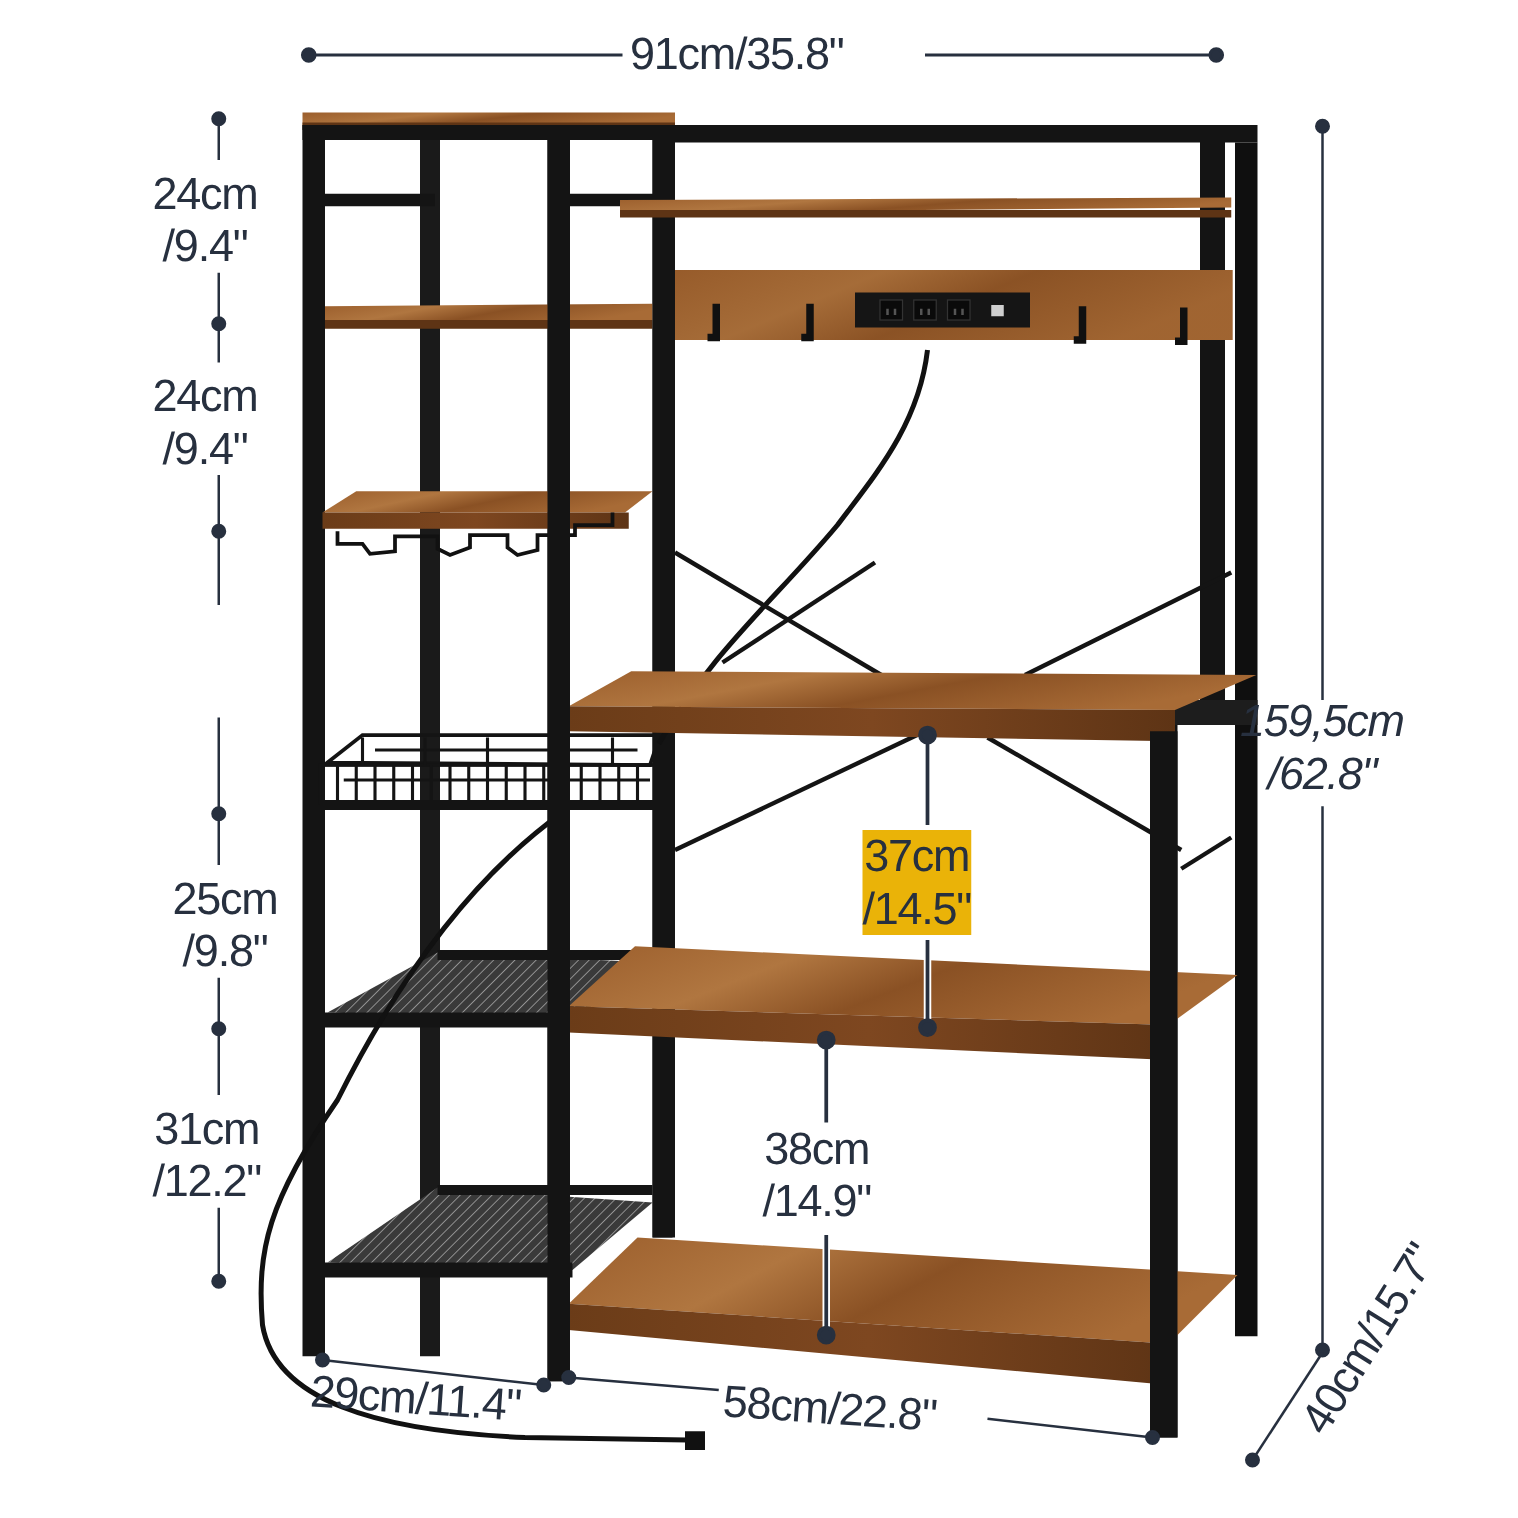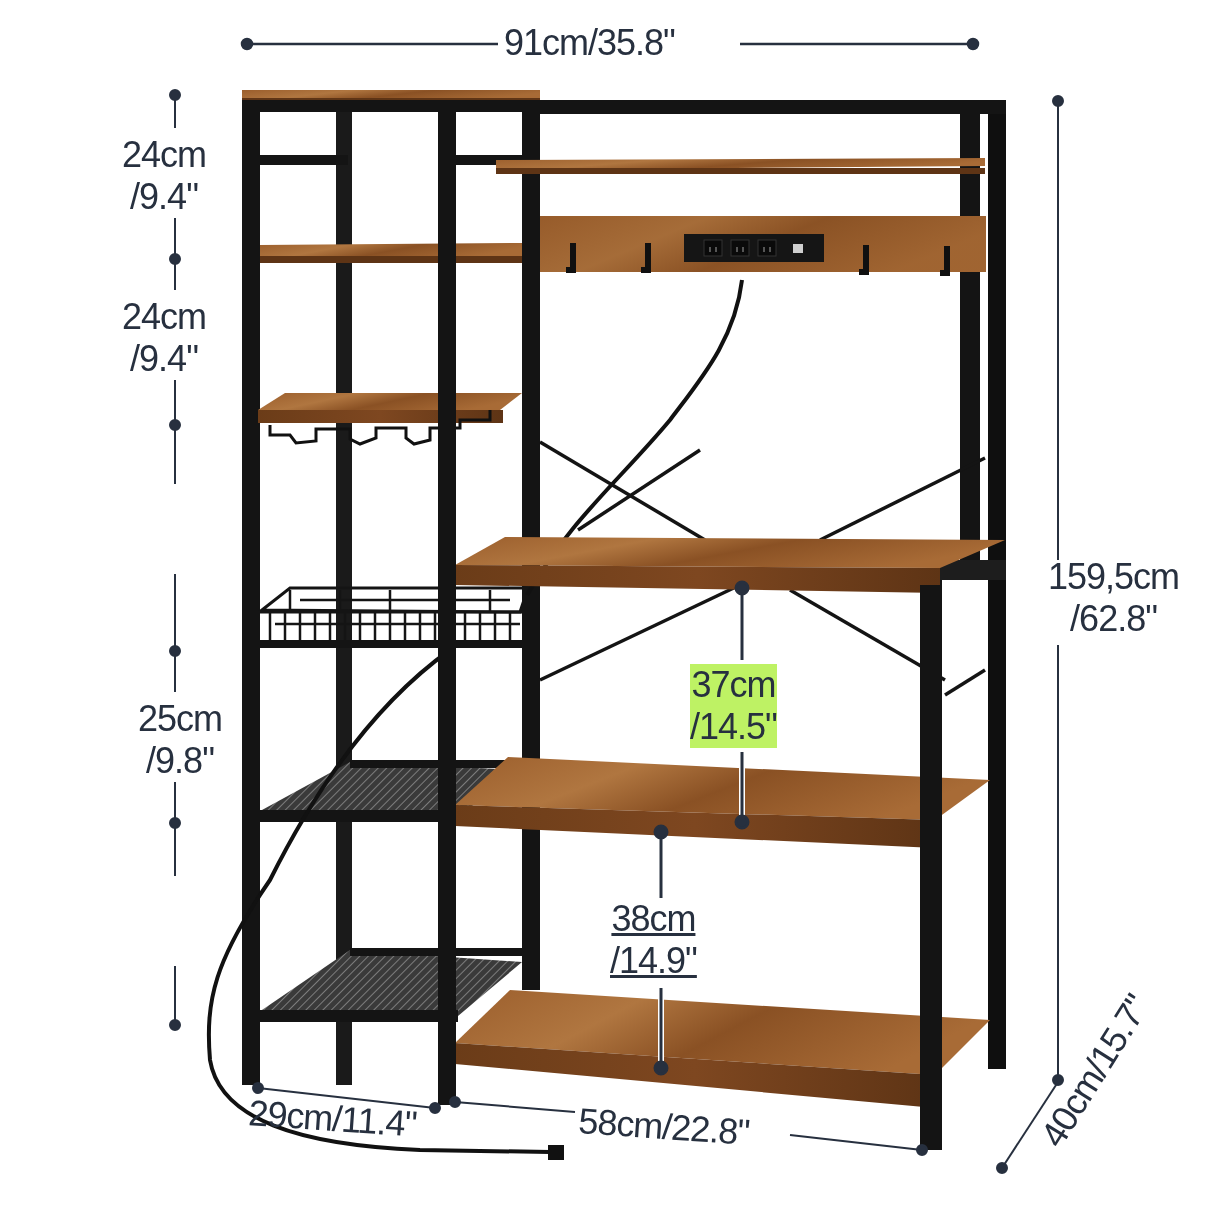--- a/index.html
+++ b/index.html
@@ -9,23 +9,23 @@
     .dim-label { position: absolute; color: #27303f; font-size: 36px; line-height: 42px;
                  letter-spacing: -1px; text-align: center; white-space: nowrap; }
     .dim-label .l1, .dim-label .l2 { display: block; }
     .bg-white { background: #ffffff; padding: 0 4px; }
     #lbl-width { left: 500px; top: 22px; }
     #lbl-s1 { left: 118px; top: 134px; }
     #lbl-s2 { left: 118px; top: 296px; }
     #lbl-s3 { left: 118px; top: 490px; }
     #lbl-s4 { left: 134px; top: 698px; }
     #lbl-s5 { left: 118px; top: 882px; }
-    #lbl-height { left: 1048px; top: 556px; }
-    #lbl-mid1 { left: 690px; top: 664px; background:#bef264; }
-    #lbl-mid2 { left: 610px; top: 898px; background:#fff;text-decoration:underline; }
+    #lbl-height { left: 992px; top: 556px; font-style: italic; }
+    #lbl-mid1 { left: 690px; top: 664px; background:#eab308; }
+    #lbl-mid2 { left: 610px; top: 898px; background:#fff; }
     #lbl-w29 { left: 250px; top: 1092px; transform: rotate(4deg); transform-origin: left top; }
     #lbl-w58 { left: 580px; top: 1100px; transform: rotate(4deg); transform-origin: left top; }
     #lbl-depth { left: 1000px; top: 1050px; transform: rotate(-58deg); transform-origin: center; width: 190px; }
   </style>
 </head>
 <body>
 
 <div id="stage">
 
   <svg width="1214" height="1214" viewBox="0 0 1214 1214" xmlns="http://www.w3.org/2000/svg">
@@ -246,20 +246,24 @@
     <span class="l2">/9.4"</span>
   </div>
   <div id="lbl-s2" class="dim-label bg-white">
     <span class="l1">24cm</span>
     <span class="l2">/9.4"</span>
   </div>
   <div id="lbl-s4" class="dim-label bg-white">
     <span class="l1">25cm</span>
     <span class="l2">/9.8"</span>
   </div>
+  <div id="lbl-s5" class="dim-label bg-white">
+    <span class="l1">31cm</span>
+    <span class="l2">/12.2"</span>
+  </div>
 
   <div id="lbl-height" class="dim-label">
     <span class="l1">159,5cm</span>
     <span class="l2">/62.8"</span>
   </div>
 
   <div id="lbl-mid1" class="dim-label">
     <span class="l1">37cm</span>
     <span class="l2">/14.5"</span>
   </div>

